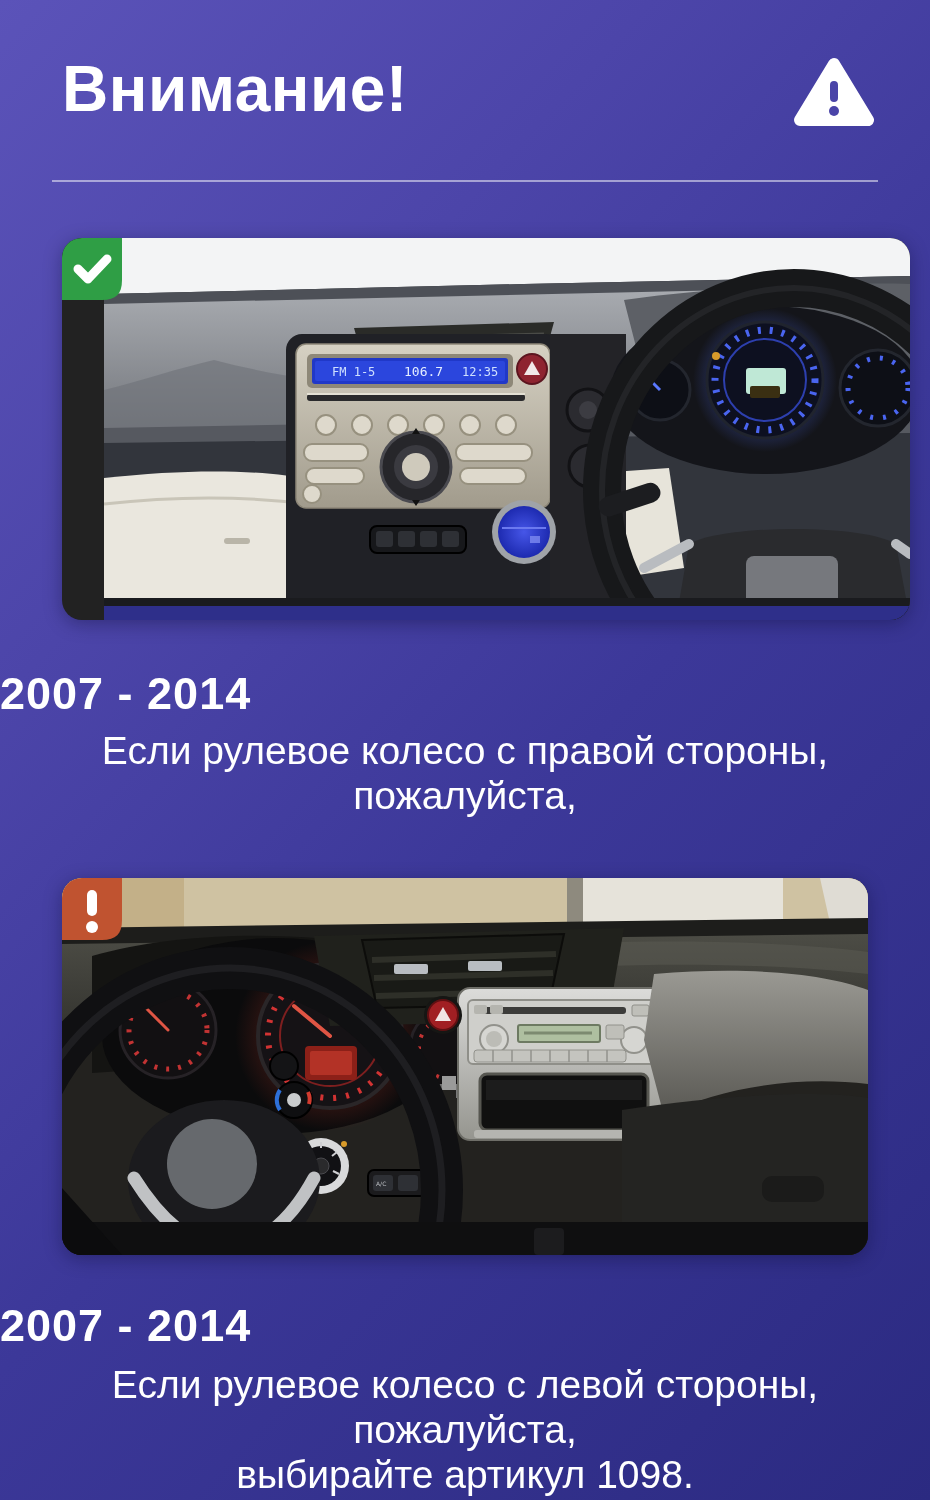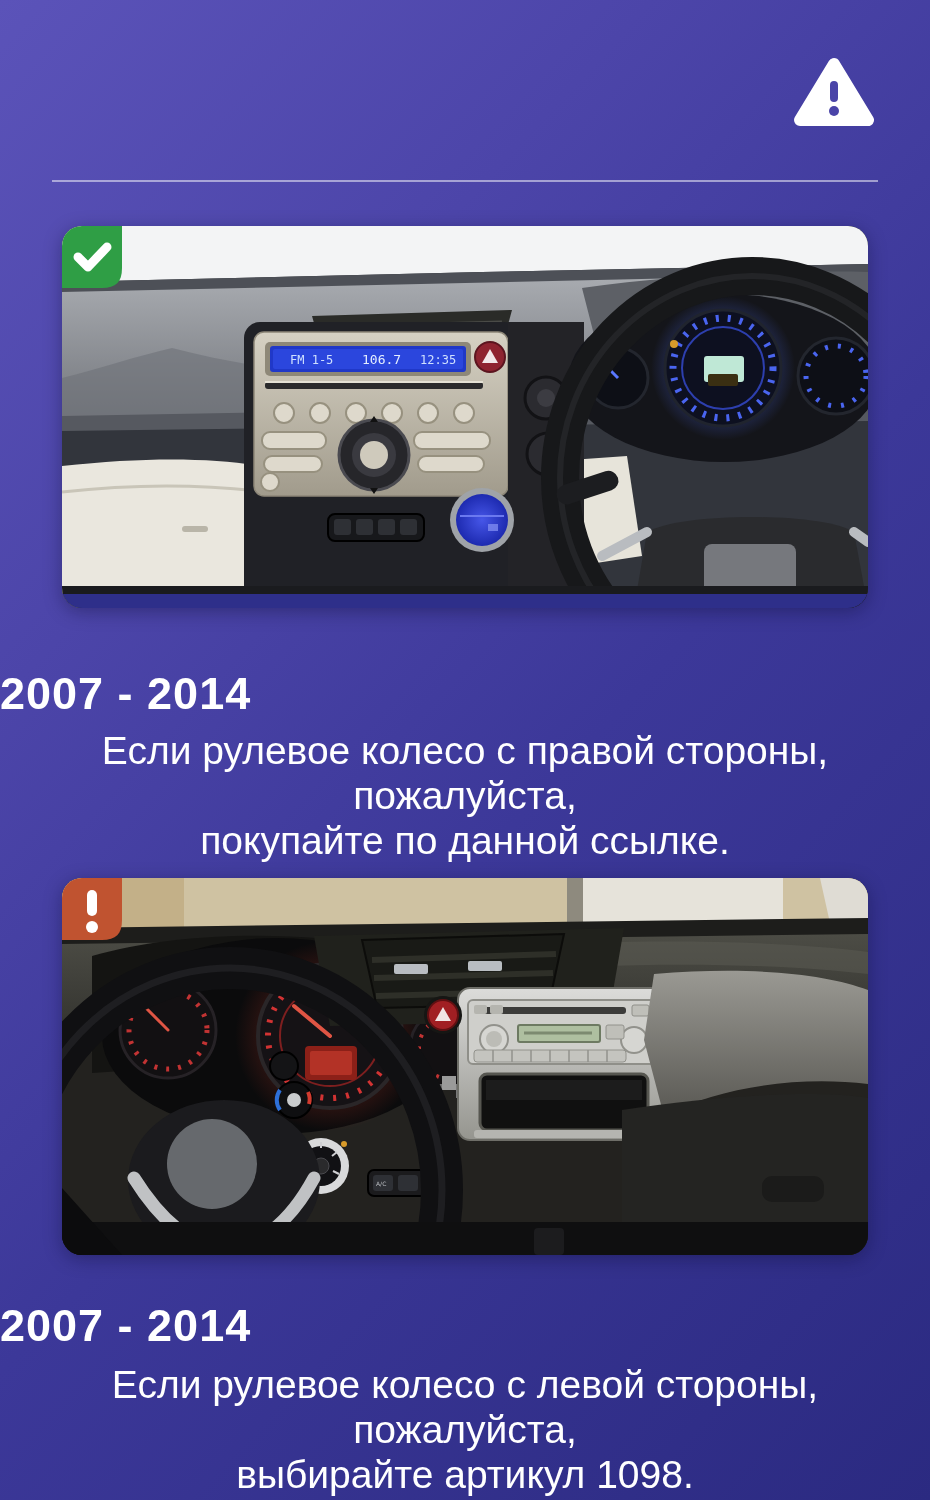--- a/index.html
+++ b/index.html
@@ -11,21 +11,21 @@
   .page-title{
     position:absolute;left:62px;top:52px;font-size:64px;font-weight:700;
     letter-spacing:.5px;color:#fff;
   }
   .warning-badge{position:absolute;right:56px;top:56px;width:80px;height:74px;}
   .divider{position:absolute;left:52px;right:52px;top:180px;height:2px;background:rgba(255,255,255,.5);}
   .photo-card{
     position:absolute;left:62px;width:806px;border-radius:20px;overflow:hidden;
     background:#222;box-shadow:0 4px 18px rgba(10,10,40,.35);
   }
-  .card-1{top:226px;height:382px;}
+  .card-1{top:238px;height:382px;padding-left:42px;}
   .card-2{top:878px;height:377px;}
   .photo-card svg.photo{display:block;width:100%;height:100%;}
   .corner-badge{position:absolute;left:0;top:0;width:60px;height:62px;}
   .years{
     position:absolute;left:0;width:100%;font-size:45px;font-weight:700;
     letter-spacing:1px;color:#fff;
   }
   .years-1{top:668px;}
   .years-2{top:1300px;}
   .desc{
@@ -33,20 +33,21 @@
     color:#fff;font-weight:400;
   }
   .desc-1{top:728px;}
   .desc-2{top:1362px;}
 </style>
 </head>
 <body>
 
 <div class="page">
 
+  <div class="page-title">Внимание!</div>
 
   <div class="warning-badge">
     <svg viewBox="0 0 80 74" width="80" height="74">
       <polygon points="40,8 74,64 6,64" fill="#ffffff" stroke="#ffffff" stroke-width="12" stroke-linejoin="round"></polygon>
       <rect x="36" y="25" width="8" height="21" rx="4" fill="#4a44a8"></rect>
       <circle cx="40" cy="55" r="5" fill="#4a44a8"></circle>
     </svg>
   </div>
 
   <div class="divider"></div>
@@ -182,21 +183,20 @@
       <svg viewBox="0 0 60 62" width="60" height="62">
         <path d="M0 20 C0 6 6 0 20 0 L60 0 L60 42 C60 56 54 62 40 62 L0 62 Z" fill="#2f9e45"></path>
         <path d="M16 31 L26 41 L45 21" fill="none" stroke="#ffffff" stroke-width="9" stroke-linecap="round" stroke-linejoin="round"></path>
       </svg>
     </div>
   </div>
 
   <div class="years years-1">2007 - 2014</div>
   <div class="desc desc-1">
     <span>Если рулевое колесо с правой стороны, пожалуйста,</span><br>
-    <span>покупайте по данной ссылке.</span>
   </div>
 
   <div class="photo-card card-2">
     <svg class="photo" viewBox="0 0 806 377" preserveAspectRatio="none">
       <defs>
         <linearGradient id="dash2" x1="0" y1="0" x2="0" y2="1">
           <stop offset="0" stop-color="#4c4c45"></stop>
             <stop offset="1" stop-color="#2e2e2a"></stop>
         </linearGradient>
         <linearGradient id="silver2" x1="0" y1="0" x2="0" y2="1">

